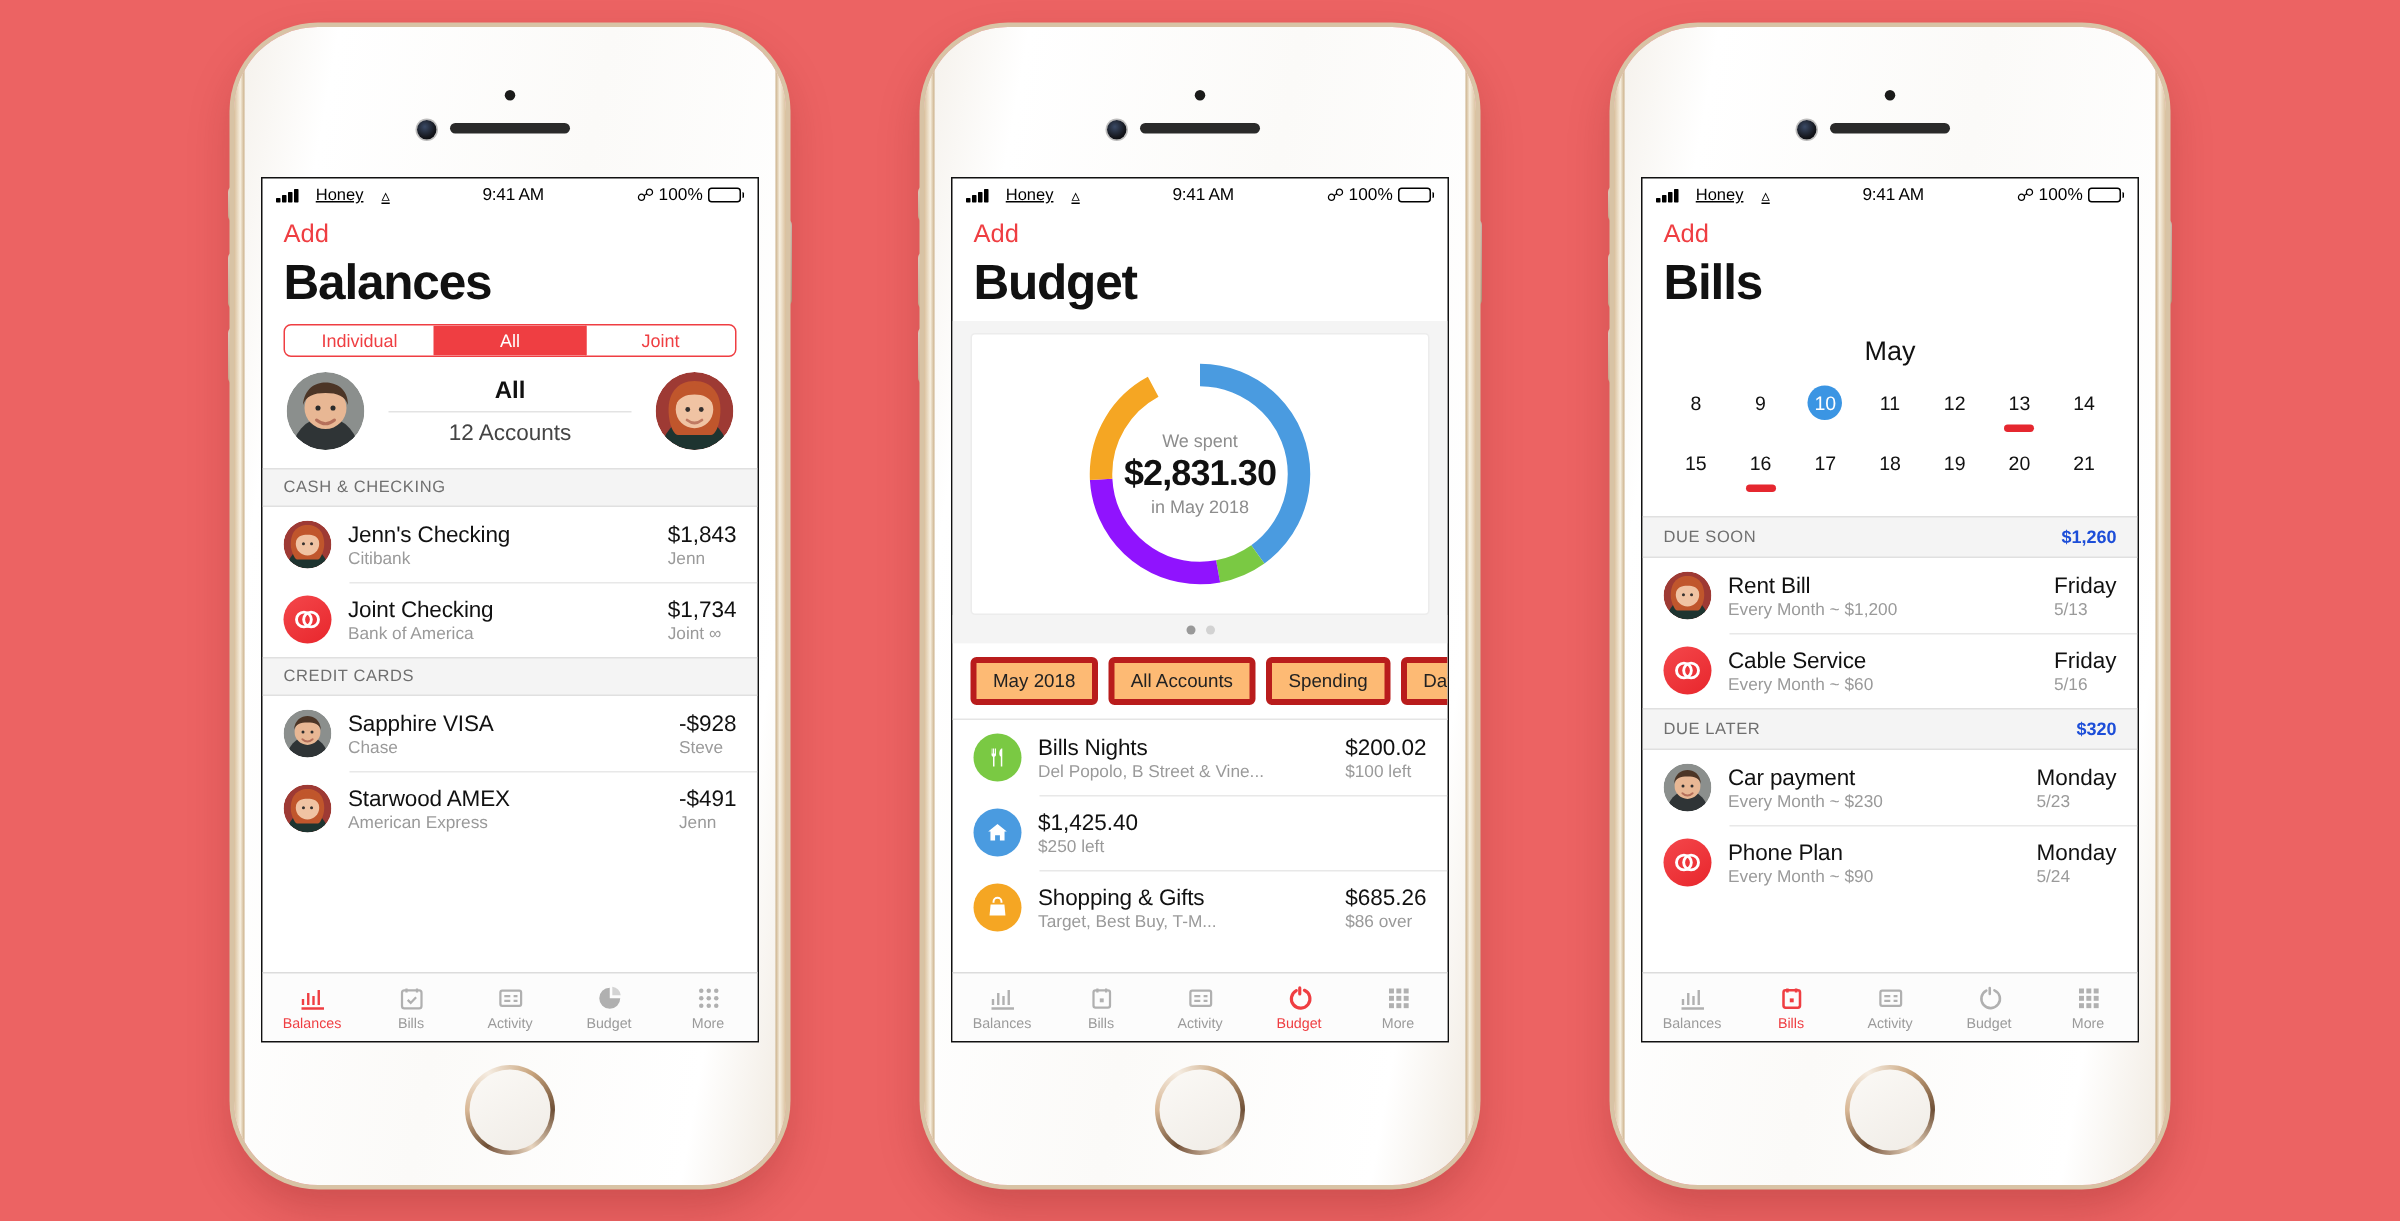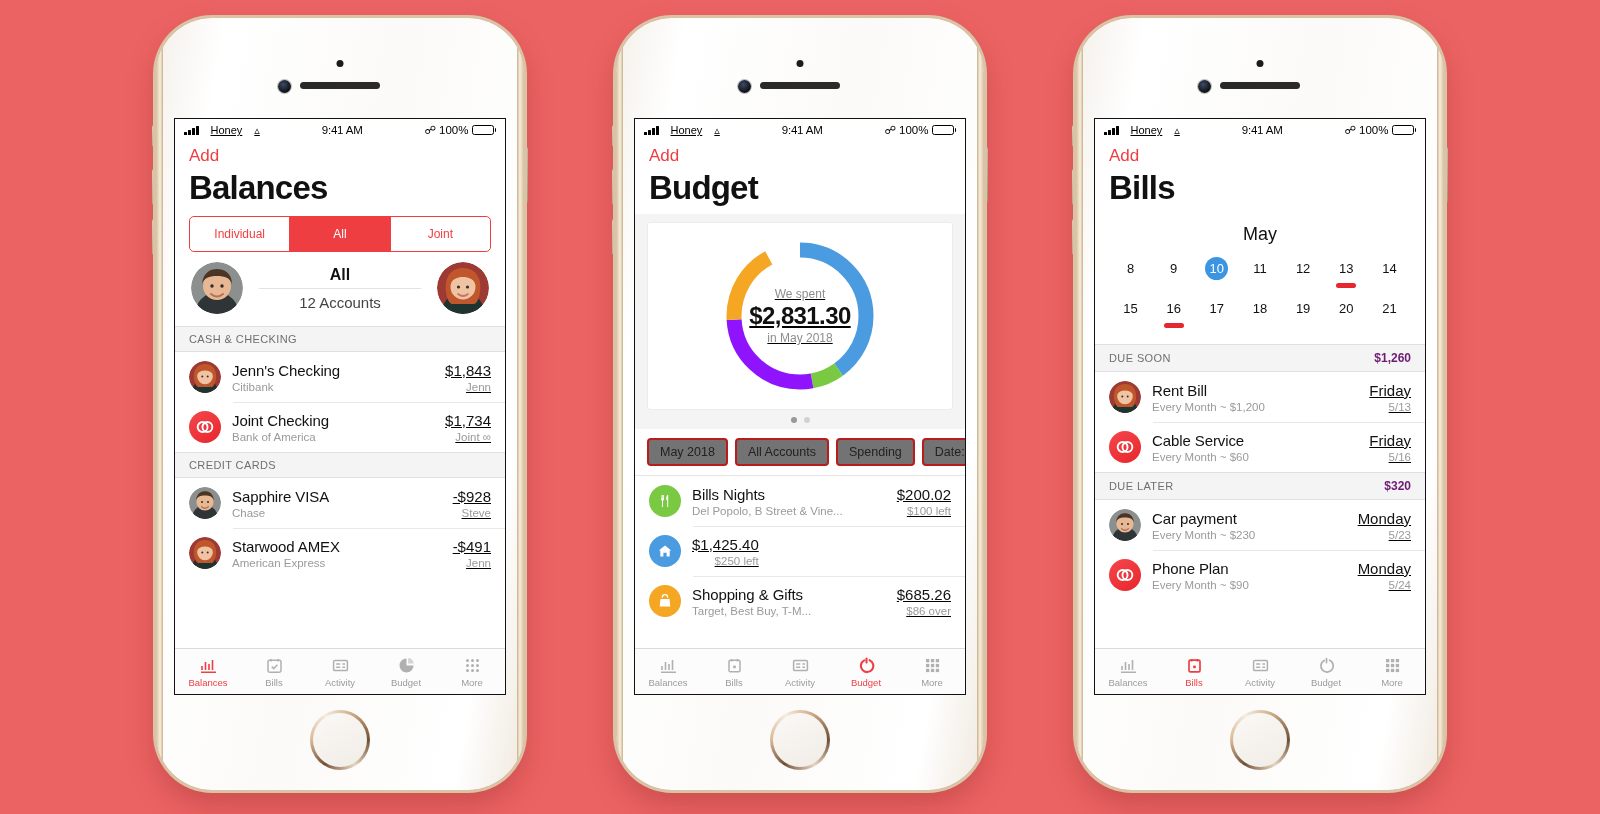--- a/index.html
+++ b/index.html
@@ -74,49 +74,49 @@
   .battery .fill { height:100%; background:#000; border-radius:1px; }
   .battery .tip { width:1.5px; height:4px; background:#000; margin-left:1px; border-radius:0 1px 1px 0; }
 
   
   .navbar { flex:0 0 auto; padding:0 14px; }
   .nav-top { height:30px; display:flex; justify-content:flex-start; align-items:center; }
   .add-btn { color:#ef3e42; font-size:17px; cursor:pointer; }
   .page-title { font-size:33px; font-weight:700; letter-spacing:-.8px; color:#111; line-height:1; padding-bottom:10px; }
 
   
-  .segmented { display:flex; margin:2px 14px 0; border:1px solid #ef3e42; border-radius:5px; overflow:hidden; height:36px; }
+  .segmented { display:flex; margin:2px 14px 0; border:1px solid #ef3e42; border-radius:5px; overflow:hidden; height:22px; }
   .seg { flex:1; display:flex; align-items:center; justify-content:center; font-size:12px; color:#ef3e42; border-right:1px solid #ef3e42; cursor:pointer; }
   .seg:last-child { border-right:none; }
   .seg.active { background:#ef3e42; color:#fff; }
 
   
   .acct-summary { display:flex; align-items:center; gap:14px; padding:10px 16px 12px; }
   .avatar { width:52px; height:52px; border-radius:50%; flex:0 0 auto; overflow:hidden; position:relative; }
   .acct-mid { flex:1; text-align:center; }
   .acct-mid .t { font-size:16px; font-weight:700; color:#111; padding-bottom:4px; }
   .acct-mid .hr { height:1px; background:#e3e3e3; margin:0 2px; }
   .acct-mid .s { font-size:15px; color:#444; padding-top:5px; }
 
   
   .sec-head { background:#f4f4f4; border-top:1px solid #e0e0e0; border-bottom:1px solid #e0e0e0;
     padding:6px 14px; font-size:11px; letter-spacing:.4px; color:#6f6f6f;
     display:flex; justify-content:space-between; align-items:center; flex:0 0 auto; }
-  .sec-head .amt { color:#701a75; font-weight:700; font-size:12px; letter-spacing:0; }
+  .sec-head .amt { color:#1d4ed8; font-weight:700; font-size:12px; letter-spacing:0; }
 
   
   .list { flex:1; overflow:hidden; }
   .row { display:flex; align-items:center; gap:11px; padding:9px 14px; position:relative; }
   .row + .row::before { content:""; position:absolute; left:58px; right:0; top:0; height:1px; background:#e8e8e8; }
   .row-ico { width:32px; height:32px; border-radius:50%; flex:0 0 auto; overflow:hidden; position:relative;
     display:flex; align-items:center; justify-content:center; }
   .row-main { flex:1; min-width:0; }
   .row-title { font-size:15px; color:#111; letter-spacing:-.1px; white-space:nowrap; overflow:hidden; text-overflow:ellipsis; }
   .row-sub { font-size:11.5px; color:#9a9a9a; margin-top:2px; white-space:nowrap; overflow:hidden; text-overflow:ellipsis; }
-  .row-right { text-align:right; flex:0 0 auto;text-decoration:underline; }
+  .row-right { flex:0 0 auto; }
   .row-amt { font-size:15px; color:#111; font-weight:400; }
   .row-note { font-size:11.5px; color:#9a9a9a; margin-top:2px; }
 
   
   .joint-logo { background:linear-gradient(145deg,#f4474b,#e8262c); }
   .joint-logo svg { width:22px; height:22px; }
 
   
   .tabbar { flex:0 0 auto; height:46px; border-top:1px solid #dcdcdc; background:#fcfcfc;
     display:flex; align-items:center; }
@@ -124,34 +124,34 @@
   .tab .ico { height:19px; display:flex; align-items:center; justify-content:center; color:#b0b0b0; }
   .tab .lbl { font-size:9.5px; color:#9b9b9b; }
   .tab.active .ico { color:#ef3e42; }
   .tab.active .lbl { color:#ef3e42; }
 
   
   .donut-card { margin:8px 12px 0; background:#fff; border:1px solid #ececec; border-radius:3px;
     height:188px; display:flex; align-items:center; justify-content:center; }
   .donut-wrap { position:relative; width:160px; height:160px; }
   .donut-wrap svg { width:160px; height:160px; transform:rotate(-90deg); }
-  .donut-center { position:absolute; inset:0; display:flex; flex-direction:column; align-items:center; justify-content:center; gap:1px;text-decoration:underline; }
+  .donut-center { position:absolute; inset:0; display:flex; flex-direction:column; align-items:center; justify-content:center; gap:1px; }
   .donut-center .c1 { font-size:12px; color:#8d8d8d; }
   .donut-center .c2 { font-size:24px; font-weight:700; color:#111; letter-spacing:-.6px; }
   .donut-center .c3 { font-size:12px; color:#8d8d8d; }
   .dots { display:flex; justify-content:center; gap:7px; padding:7px 0 6px; background:#f4f4f4; }
   .dot { width:6px; height:6px; border-radius:50%; background:#d2d2d2; }
   .dot.on { background:#999; }
   .budget-bg { background:#f4f4f4; flex:0 0 auto; padding-top:0; }
 
   
   .chips { display:flex; gap:7px; padding:9px 12px; background:#fff; border-bottom:1px solid #e5e5e5;
     overflow:hidden; flex:0 0 auto; white-space:nowrap; }
-  .chip { border:2px solid #b91c1c; border-radius:4px; padding:5px 11px; font-size:12.5px; color:#222;
-    background:#737373; flex:0 0 auto; cursor:pointer;text-align:right; }
+  .chip { border:4px solid #b91c1c; border-radius:4px; padding:5px 11px; font-size:12.5px; color:#222;
+    background:#fdba74; flex:0 0 auto; cursor:pointer;text-align:right; }
 
   
   .cal { padding:6px 14px 10px; flex:0 0 auto; }
   .cal-month { text-align:center; font-size:18px; color:#111; padding:4px 0 9px; }
   .cal-row { display:flex; }
   .cal-cell { flex:1; display:flex; flex-direction:column; align-items:center; gap:3px; padding:3px 0 6px; cursor:pointer; }
   .cal-num { width:23px; height:23px; line-height:23px; text-align:center; font-size:13px; color:#111; border-radius:50%; }
   .cal-num.today { background:#3b95e3; color:#fff; }
   .cal-mark { width:20px; height:5px; border-radius:3px; background:transparent; }
   .cal-mark.on { background:#e5272f; }

